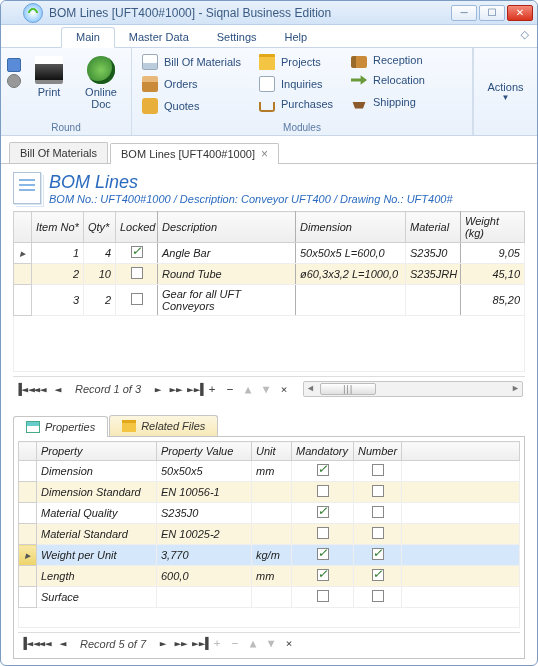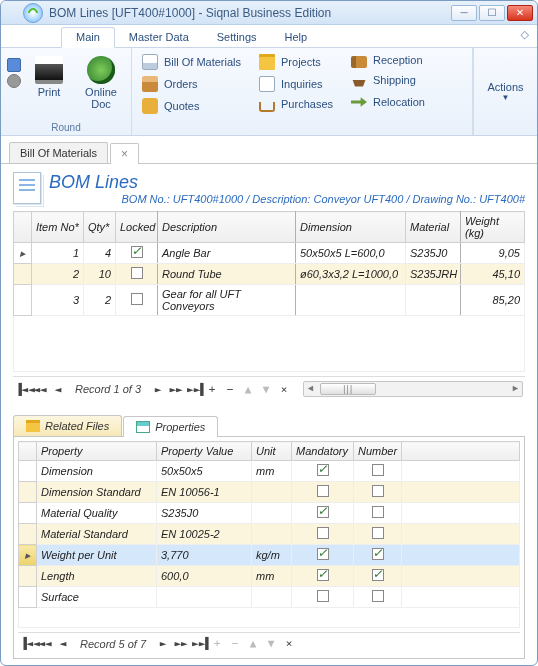--- a/index.html
+++ b/index.html
@@ -40,21 +40,21 @@
 .actions-btn .caret { font-size: 8px; color: #2b4f7e; }
 .doc-tabs { display: flex; padding: 6px 8px 0; border-bottom: 1px solid #c6c6c6; }
 .doc-tab { padding: 3px 10px; border: 1px solid #c6c6c6; border-bottom: none; margin-right: 2px; background: #f2f2f2; color: #333; border-radius: 2px 2px 0 0; display: flex; align-items: center; gap: 6px; }
 .doc-tab.active { background: #fff; position: relative; top: 1px; }
 .doc-tab .x { color: #888; font-size: 12px; }
 .content { padding: 8px 12px 4px; font-style: italic; }
 .page-head { display: flex; align-items: flex-start; gap: 8px; margin-bottom: 6px; }
 .page-icon { width: 28px; height: 32px; background: #fff; border: 1px solid #b0c4d8; box-shadow: 1px 1px 0 #d8e4f0, 2px 2px 0 #fff, 3px 3px 0 #d8e4f0; position: relative; }
 .page-icon::before { content: ""; position: absolute; width: 16px; height: 2px; background: #8ab6e6; top: 6px; left: 5px; box-shadow: 0 5px 0 #8ab6e6, 0 10px 0 #8ab6e6; }
 .page-title { font-size: 18px; color: #2b6bbf; }
-.page-sub { color: #2b6bbf; font-size: 11px; white-space: nowrap; overflow: hidden; text-align: right; }
+.page-sub { color: #2b6bbf; font-size: 11px; white-space: nowrap; overflow: hidden; }
 table.grid { width: 100%; border-collapse: collapse; table-layout: fixed; padding-left: 7px; }
 table.grid th { background: linear-gradient(#fafafa, #eee); border: 1px solid #d0d0d0; padding: 3px 4px; text-align: left; color: #222; font-weight: normal; }
 table.grid th.rh, table.grid td.rh { width: 18px; background: linear-gradient(#fafafa, #eee); border: 1px solid #d0d0d0; text-align: center; color: #555; }
 table.grid td { border: 1px solid #eee; padding: 3px 4px; color: #222; }
 table.grid tr.odd td { background: #fff; }
 table.grid tr.even td { background: #fcf5de; }
 table.grid td.r { text-align: right; }
 table.grid td.c { text-align: center; }
 .chk { display: inline-block; width: 12px; height: 12px; border: 1px solid #888; background: #fff; position: relative; }
 .chk.on::after { content: "✓"; position: absolute; top: -3px; left: 0; font-size: 12px; color: #2a7a2a; }
@@ -145,42 +145,44 @@
               <span class="ic ic-cart"></span>
               <span>Purchases</span>
             </div>
         </div>
         <div class="midbtns">
           <div class="midbtn">
               <span class="ic ic-truck"></span>
               <span>Reception</span>
             </div>
           <div class="midbtn">
+              <span class="ic ic-arrow"></span>
+              <span>Relocation</span>
+            </div>
+          <div class="midbtn">
               <span class="ic ic-ship"></span>
               <span>Shipping</span>
             </div>
-          <div class="midbtn">
-              <span class="ic ic-arrow"></span>
-              <span>Relocation</span>
-            </div>
-        </div>
-      </div>
+        </div>
+      </div>
+      <div class="rgroup-label">Modules</div>
     </div>
     <div class="actions-btn">
       <span>Actions</span>
       <span class="caret">▼</span>
     </div>
   </div>
 </div>
 
 <div class="doc-tabs">
   <div class="doc-tab">
       <span>Bill Of Materials</span>
     </div>
   <div class="doc-tab active">
+      <span>BOM Lines [UFT400#1000]</span>
       <span class="x">×</span>
     </div>
 </div>
 
 <div class="content">
   <div class="page-head">
     <div class="page-icon"></div>
     <div style="flex:1;overflow:hidden">
       <div class="page-title">BOM Lines</div>
       <div class="page-sub">BOM No.: UFT400#1000 / Description: Conveyor UFT400 / Drawing No.: UFT400#</div>
@@ -257,27 +259,27 @@
     <span class="nb">−</span>
     <span class="nb dim">▲</span>
     <span class="nb dim">▼</span>
     <span class="nb">×</span>
     <div class="scrollbar">
         <div class="thumb">|||</div>
       </div>
   </div>
 
   <div class="sub-tabs">
+    <div class="sub-tab active">
+        <span class="ic-prop"></span>
+        <span>Properties</span>
+      </div>
     <div class="sub-tab">
         <span class="ic-folder2"></span>
         <span>Related Files</span>
-      </div>
-    <div class="sub-tab active">
-        <span class="ic-prop"></span>
-        <span>Properties</span>
       </div>
   </div>
   <div class="sub-panel">
     <table class="grid">
       <colgroup>
           <col style="width:18px">
           <col style="width:120px">
           <col style="width:95px">
           <col style="width:40px">
           <col style="width:62px">

